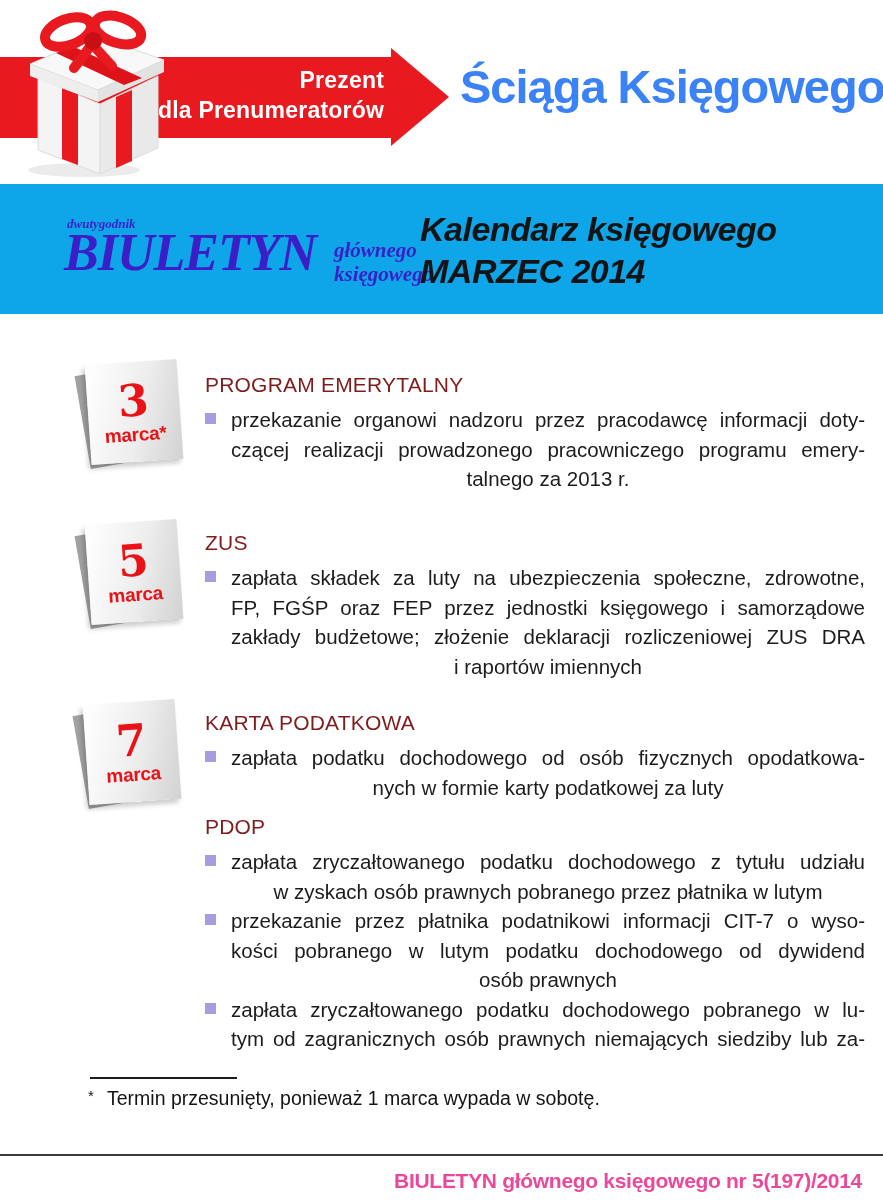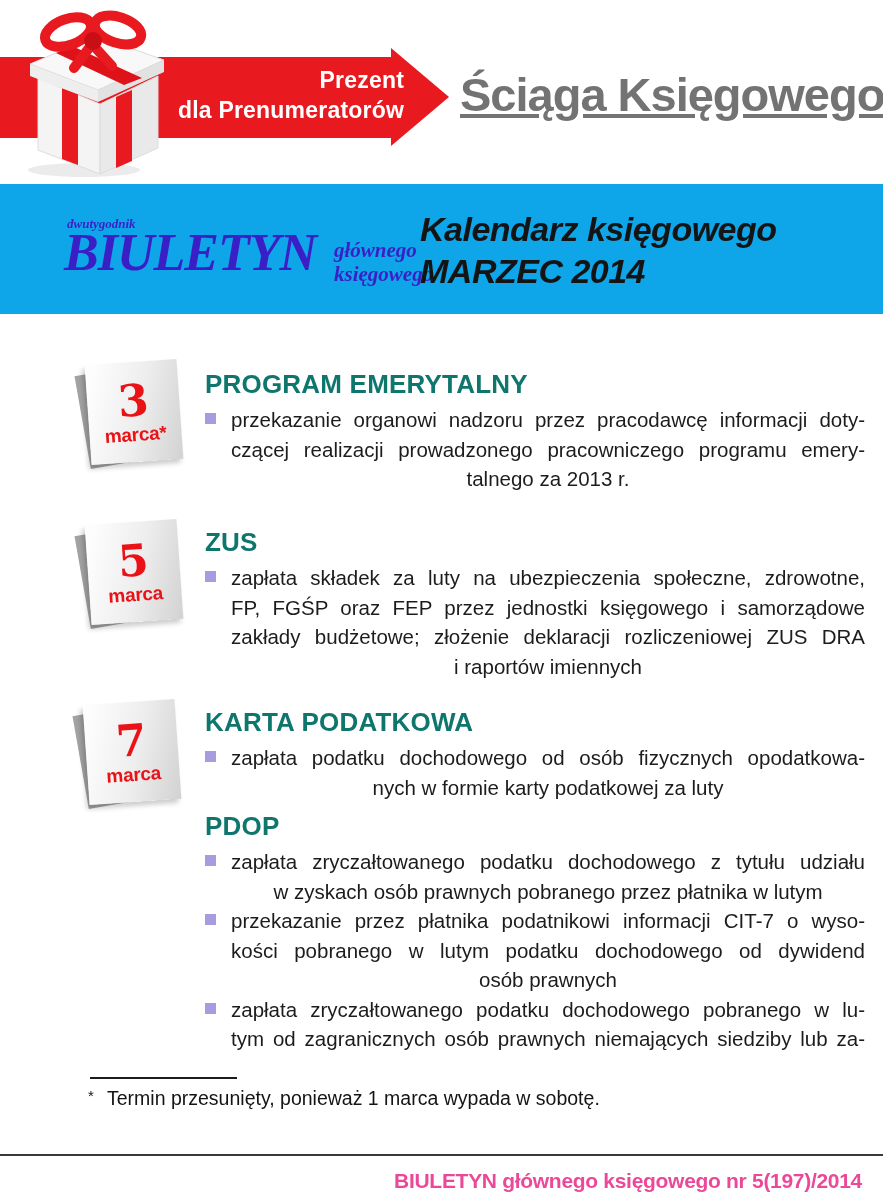--- a/index.html
+++ b/index.html
@@ -7,24 +7,24 @@
     width:883px;height:1202px;position:relative;overflow:hidden;
     background:#ffffff;font-family:"Liberation Sans",sans-serif;
     -webkit-font-smoothing:antialiased;
   }
   
   .promo{position:absolute;left:0;top:0;width:883px;height:182px;}
   .ribbon-band{position:absolute;left:0;top:57px;width:392px;height:81px;background:#e8191f;}
   .ribbon-arrow{position:absolute;left:391px;top:48px;width:0;height:0;
     border-top:49px solid transparent;border-bottom:49px solid transparent;border-left:58px solid #e8191f;}
   .ribbon-text{position:absolute;left:0;top:65px;width:384px;text-align:right;
-    color:#ffffff;font-weight:bold;font-size:23px;line-height:30px;letter-spacing:.2px;padding-left:20px;}
+    color:#ffffff;font-weight:bold;font-size:23px;line-height:30px;letter-spacing:.2px;}
   .gift{position:absolute;left:12px;top:2px;width:170px;height:175px;}
-  .brand{position:absolute;left:460px;top:60px;width:420px;
-    color:#737373;font-weight:bold;font-size:47px;line-height:70px;letter-spacing:-1px;white-space:nowrap;text-decoration:underline;}
+  .brand{position:absolute;left:460px;top:52px;width:420px;
+    color:#3b82f6;font-weight:bold;font-size:47px;line-height:70px;letter-spacing:-1px;white-space:nowrap;}
   
   .masthead{position:absolute;left:0;top:184px;width:883px;height:130px;background:#0ea5e9;font-style:italic;}
   .logo{position:absolute;left:64px;top:32px;color:#3b1fc6;font-family:"Liberation Serif",serif;}
   .logo-tagline{font-size:13px;font-weight:bold;line-height:15px;padding-left:3px;}
   .logo-row{display:flex;align-items:flex-start;}
   .logo-main{font-size:52px;font-weight:bold;line-height:44px;letter-spacing:-1px;}
   .logo-sub{margin-left:18px;margin-top:7px;font-size:21px;font-weight:bold;line-height:24px;}
   .issue-title{position:absolute;left:420px;top:24px;color:#141414;
     font-weight:bold;font-size:34px;line-height:42px;letter-spacing:-.5px;white-space:nowrap;}
   
@@ -38,21 +38,21 @@
   .note-day{color:#ea1216;font-family:"DejaVu Serif",serif;font-weight:bold;font-size:44px;line-height:46px;}
   .note-month{color:#ea1216;font-weight:bold;font-size:19px;line-height:22px;letter-spacing:-.3px;}
   .note-1{left:82px;top:360px;}
   .note-2{left:82px;top:520px;}
   .note-3{left:80px;top:700px;}
   
   .entry{position:absolute;left:203px;width:662px;}
   .entry-1{top:372px;}
   .entry-2{top:530px;}
   .entry-3{top:710px;}
-  .heading{color:#0f766e;font-weight:bold;font-size:26px;line-height:25px;margin:0 0 8px 2px;letter-spacing:.2px;}
+  .heading{color:#7f1d1d;font-weight:normal;font-size:21px;line-height:25px;margin:0 0 8px 2px;letter-spacing:.2px;}
   .heading.gap{margin-top:12px;}
   .bullet{position:relative;padding-left:28px;color:#1c1c1c;font-size:20.5px;line-height:29.5px;}
   .bullet .sq{position:absolute;left:2px;top:8px;width:11px;height:11px;background:#a89ce0;}
   .line{white-space:nowrap;}
   .line.j{text-align:justify;text-align-last:justify;}
   .line.l{text-align:center;}
   
   .footnote-rule{position:absolute;left:90px;top:1077px;width:147px;height:2px;background:#1c1c1c;}
   .footnote{position:absolute;left:88px;top:1086px;display:flex;color:#141414;font-size:19.5px;line-height:24px;}
   .footnote .marker{font-size:15px;margin-top:-2px;width:19px;}

